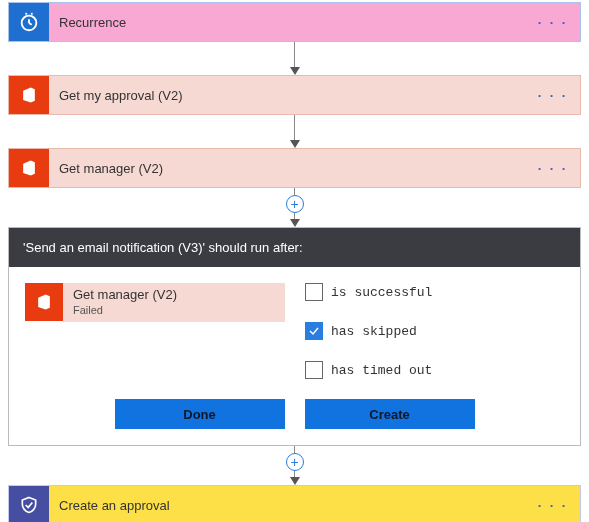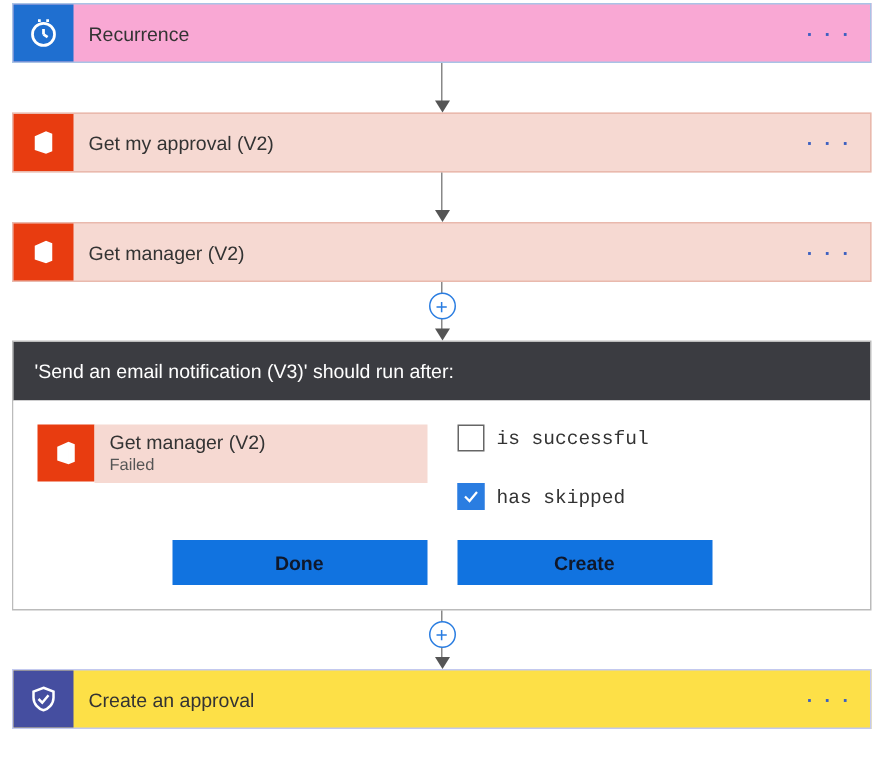--- a/index.html
+++ b/index.html
@@ -245,20 +245,28 @@
           <span>is successful</span>
         </div>
         <div class="opt checked">
           <span class="box">
             <svg viewBox="0 0 24 24" fill="none" stroke="#fff" stroke-width="3">
                 <polyline points="4 12 10 18 20 6"></polyline>
               </svg>
           </span>
           <span>has skipped</span>
         </div>
+        <div class="opt">
+          <span class="box">
+            <svg viewBox="0 0 24 24" fill="none" stroke="#fff" stroke-width="3" style="visibility: hidden;">
+                <polyline points="4 12 10 18 20 6"></polyline>
+              </svg>
+          </span>
+          <span>has timed out</span>
+        </div>
       </div>
     </div>
     <div class="panel-buttons">
       <button class="btn">Done</button>
       <button class="btn">Create</button>
     </div>
   </div>
 </div>
 
 <div class="connector">

